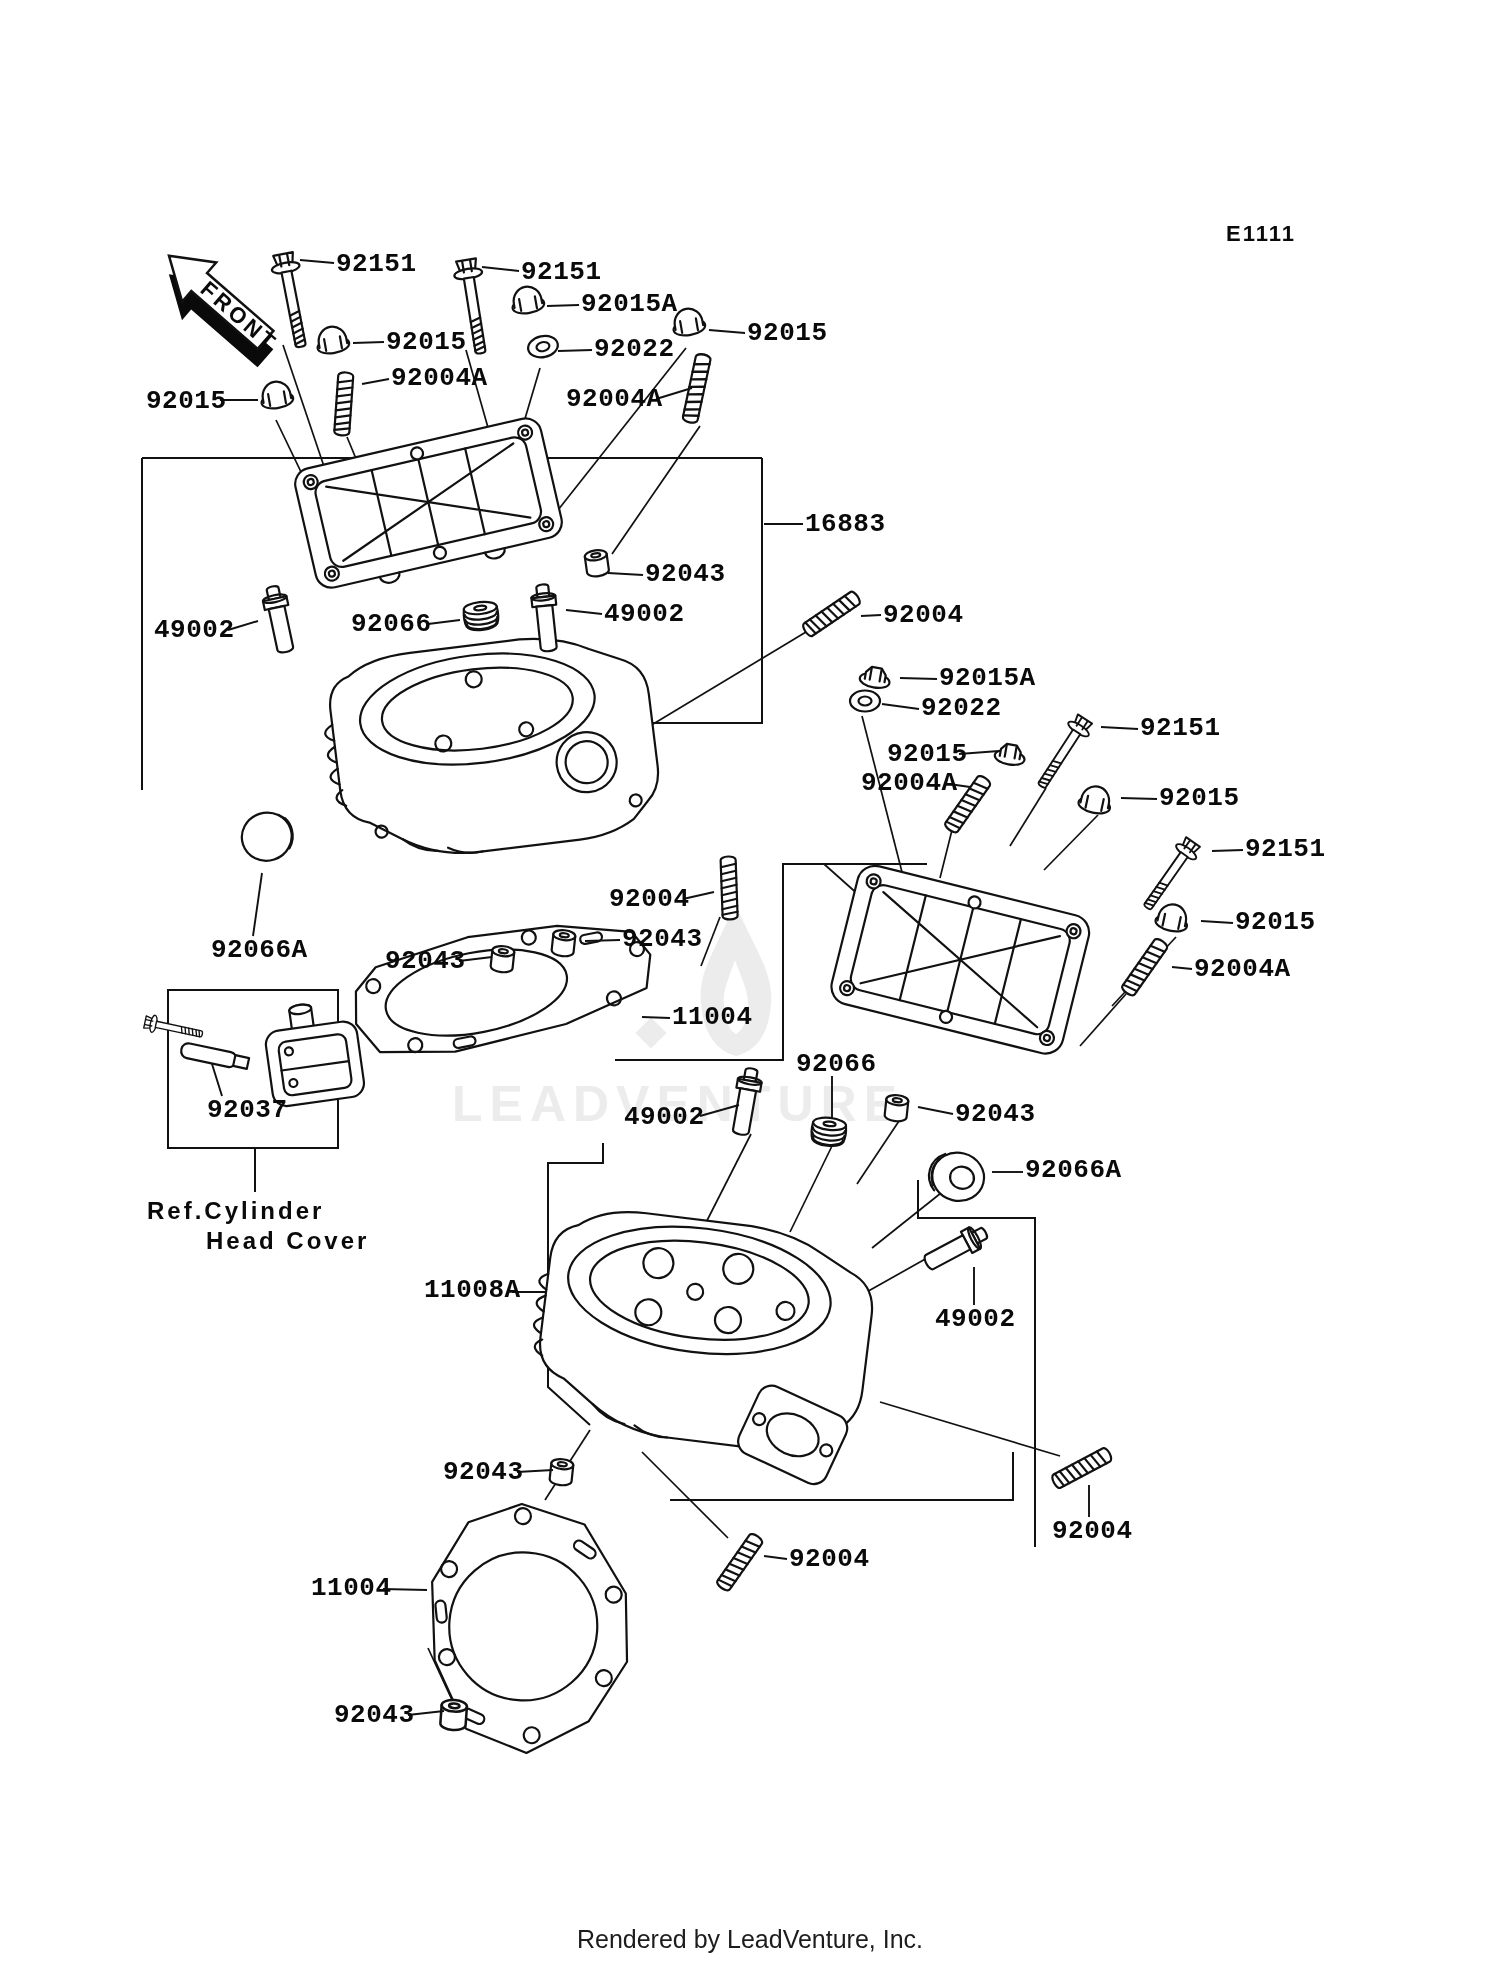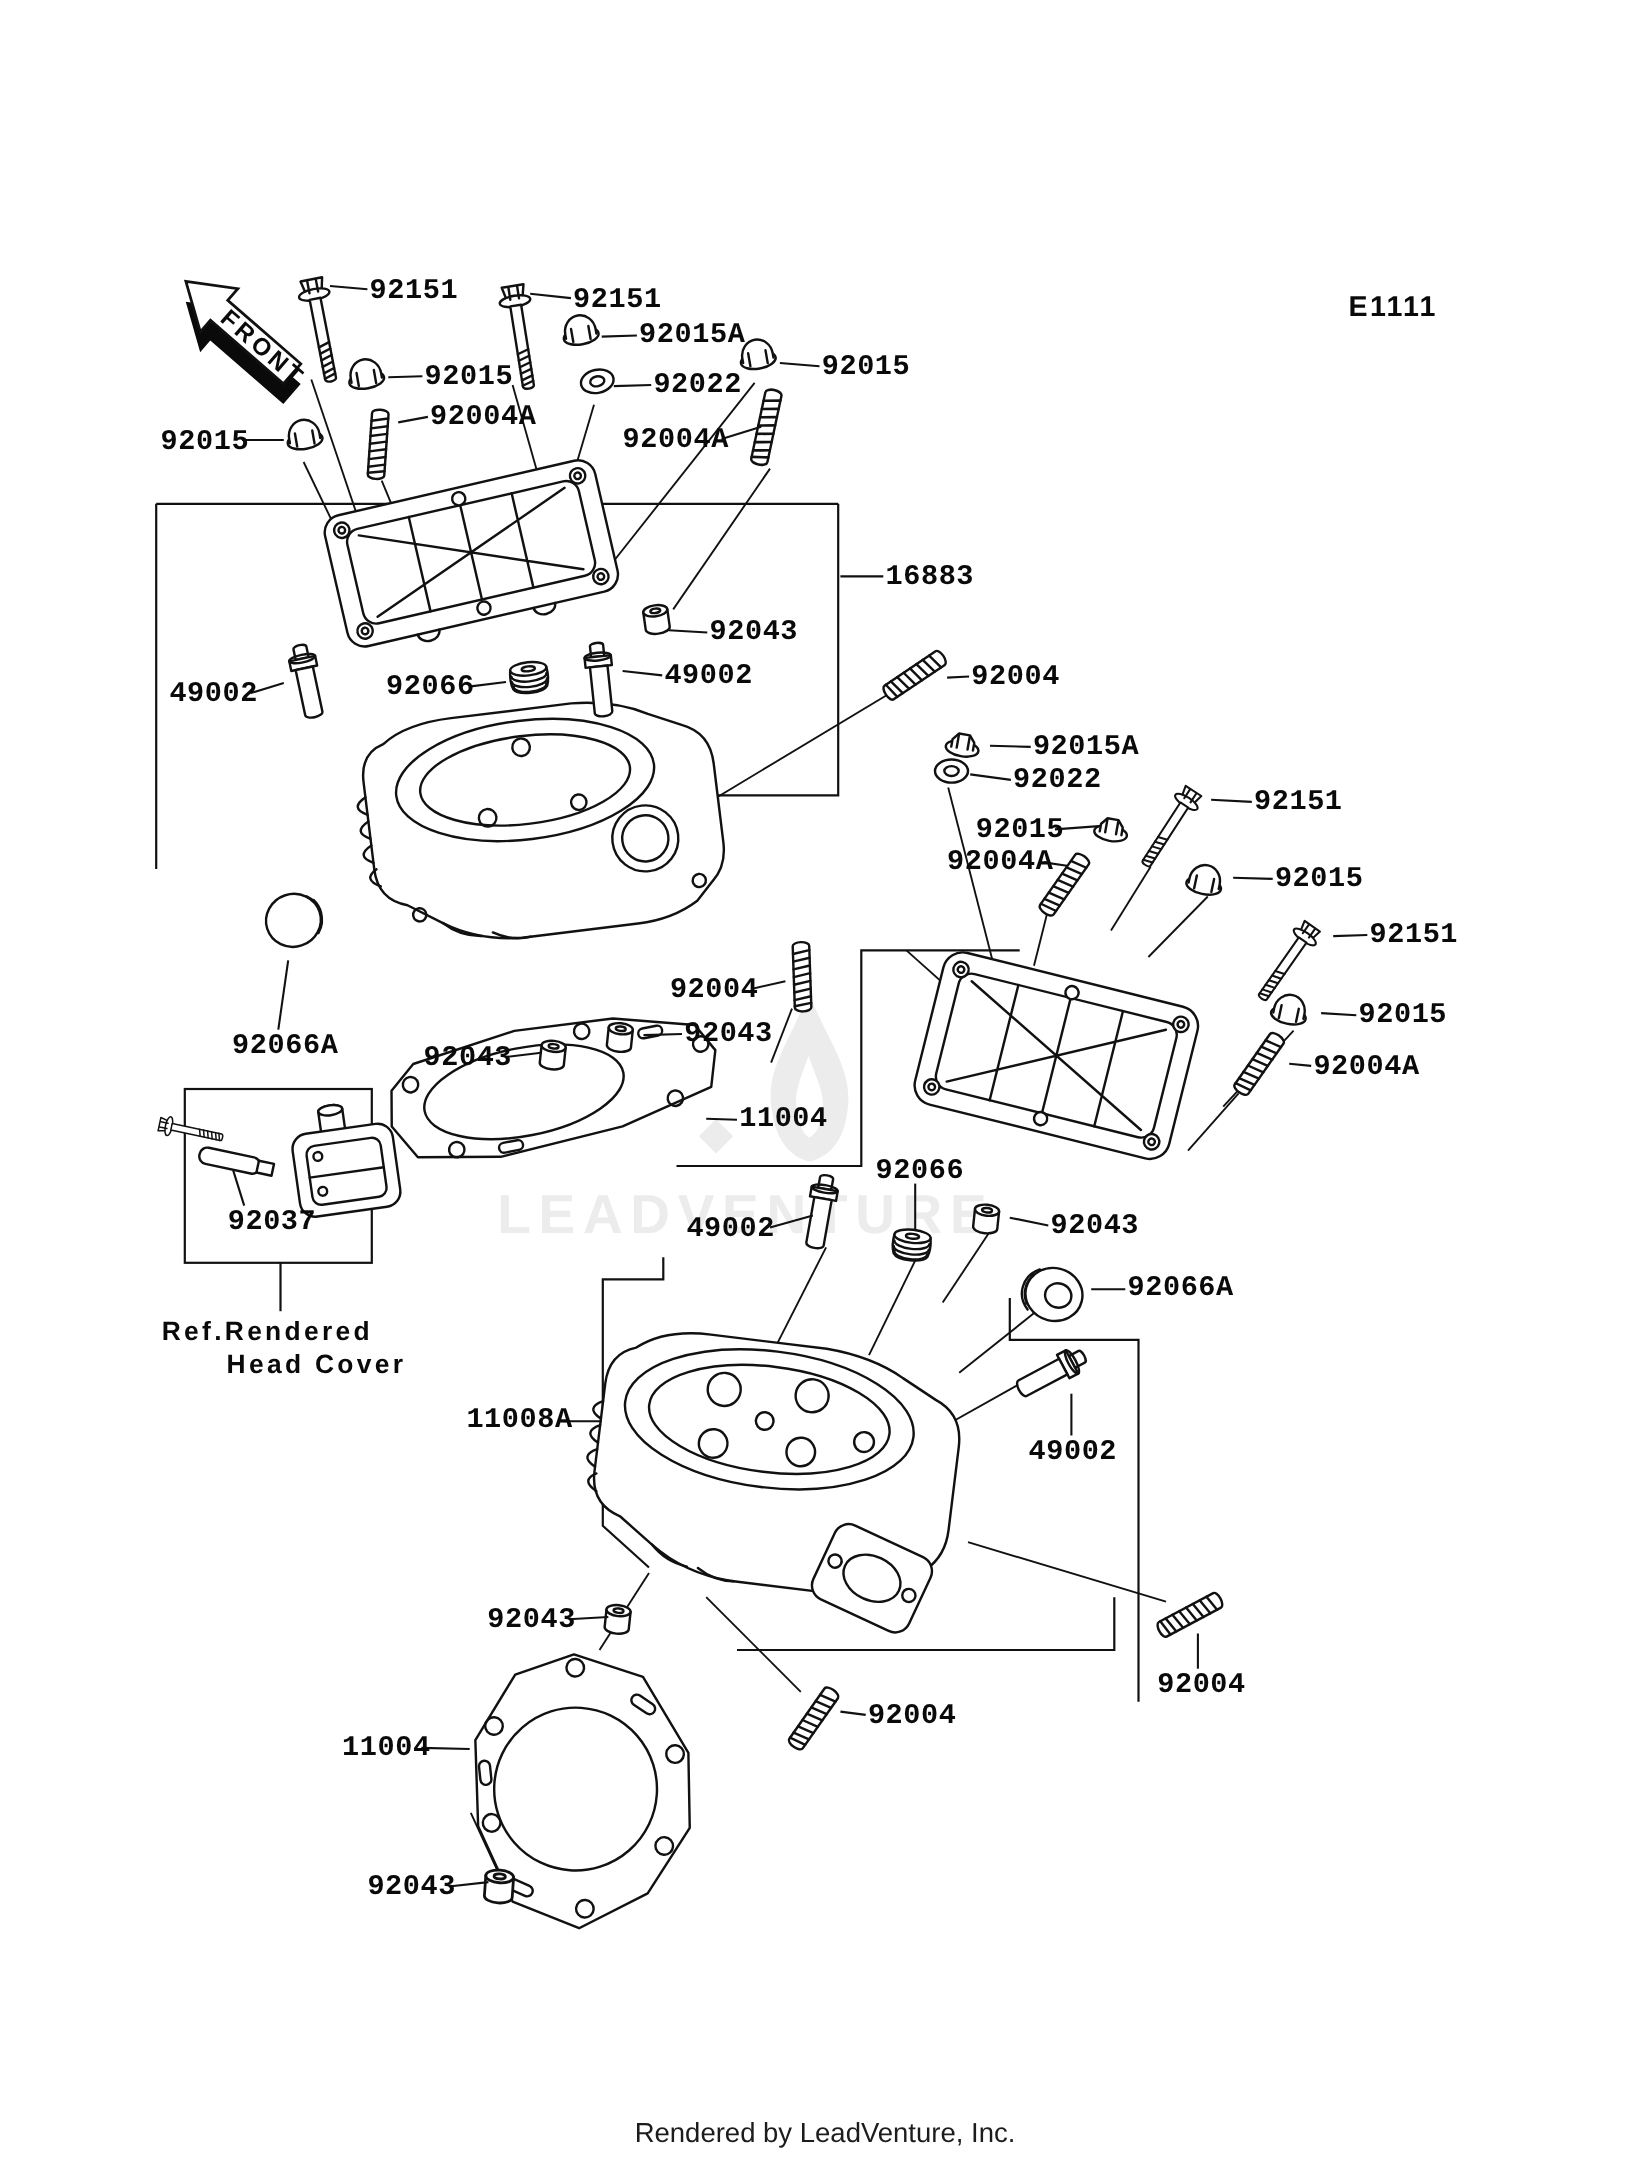--- a/index.html
+++ b/index.html
@@ -3,21 +3,21 @@
 <meta charset="utf-8">
 <style>
   html,body{margin:0;padding:0;background:#fff;}
   #canvas{position:relative;width:1500px;height:1962px;background:#fff;overflow:hidden;
           font-family:"Liberation Sans","DejaVu Sans",sans-serif;}
   #art{position:absolute;left:0;top:0;}
   #art *{vector-effect:none;}
   .pn{position:absolute;font-weight:700;font-size:26px;line-height:24px;color:#0a0a0a;
       white-space:nowrap;letter-spacing:.5px;font-family:Liberation Mono, monospace;}
   .refnote{position:absolute;font-weight:700;font-size:24px;color:#0a0a0a;letter-spacing:3px;white-space:nowrap;}
-  #diagram-code{position:absolute;font-weight:700;font-size:26px;letter-spacing:2px;color:#0a0a0a;margin-top:42px;}
+  #diagram-code{position:absolute;font-weight:700;font-size:22px;letter-spacing:2px;color:#0a0a0a;}
   #credit{position:absolute;left:0;right:0;top:1925px;text-align:center;font-size:25px;color:#1c1c1c;}
   
   .ln, .ln *{stroke:#111;stroke-width:2.2;fill:none;stroke-linecap:round;stroke-linejoin:round;}
   .fw{fill:#fff;}
   .bracket{stroke:#111;stroke-width:2;fill:none;}
   .conn{stroke:#111;stroke-width:1.7;fill:none;}
   #leader-layer polyline{stroke:#111;stroke-width:1.9;fill:none;}
   .wm{fill:#ececec;}
 </style>
 </head>
@@ -374,17 +374,17 @@
       <div class="pn" style="left: 955px; top: 1102px;">92043</div>
       <div class="pn" style="left: 1025px; top: 1158px;">92066A</div>
       <div class="pn" style="left: 935px; top: 1307px;">49002</div>
       <div class="pn" style="left: 424px; top: 1278px;">11008A</div>
       <div class="pn" style="left: 443px; top: 1460px;">92043</div>
       <div class="pn" style="left: 311px; top: 1576px;">11004</div>
       <div class="pn" style="left: 334px; top: 1703px;">92043</div>
       <div class="pn" style="left: 789px; top: 1547px;">92004</div>
       <div class="pn" style="left: 1052px; top: 1519px;">92004</div>
     </div>
-<div class="refnote" style="left:147px;top:1197px">Ref.Rendered</div>
+<div class="refnote" style="left:147px;top:1197px">Ref.Cylinder</div>
 <div class="refnote" style="left:206px;top:1227px">Head Cover</div>
 <div id="credit">Rendered by LeadVenture, Inc.</div>
 
 </div>
 
 </body></html>

